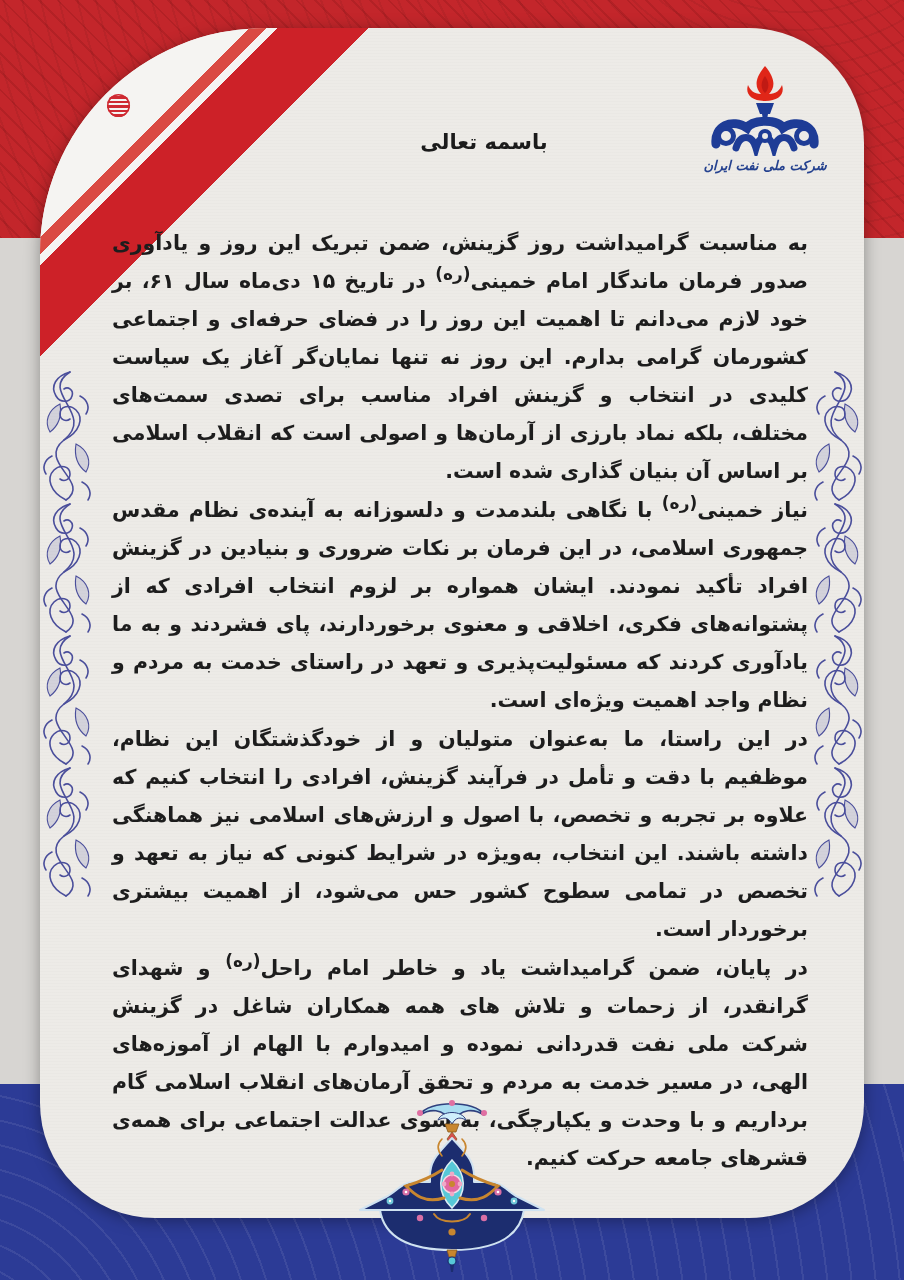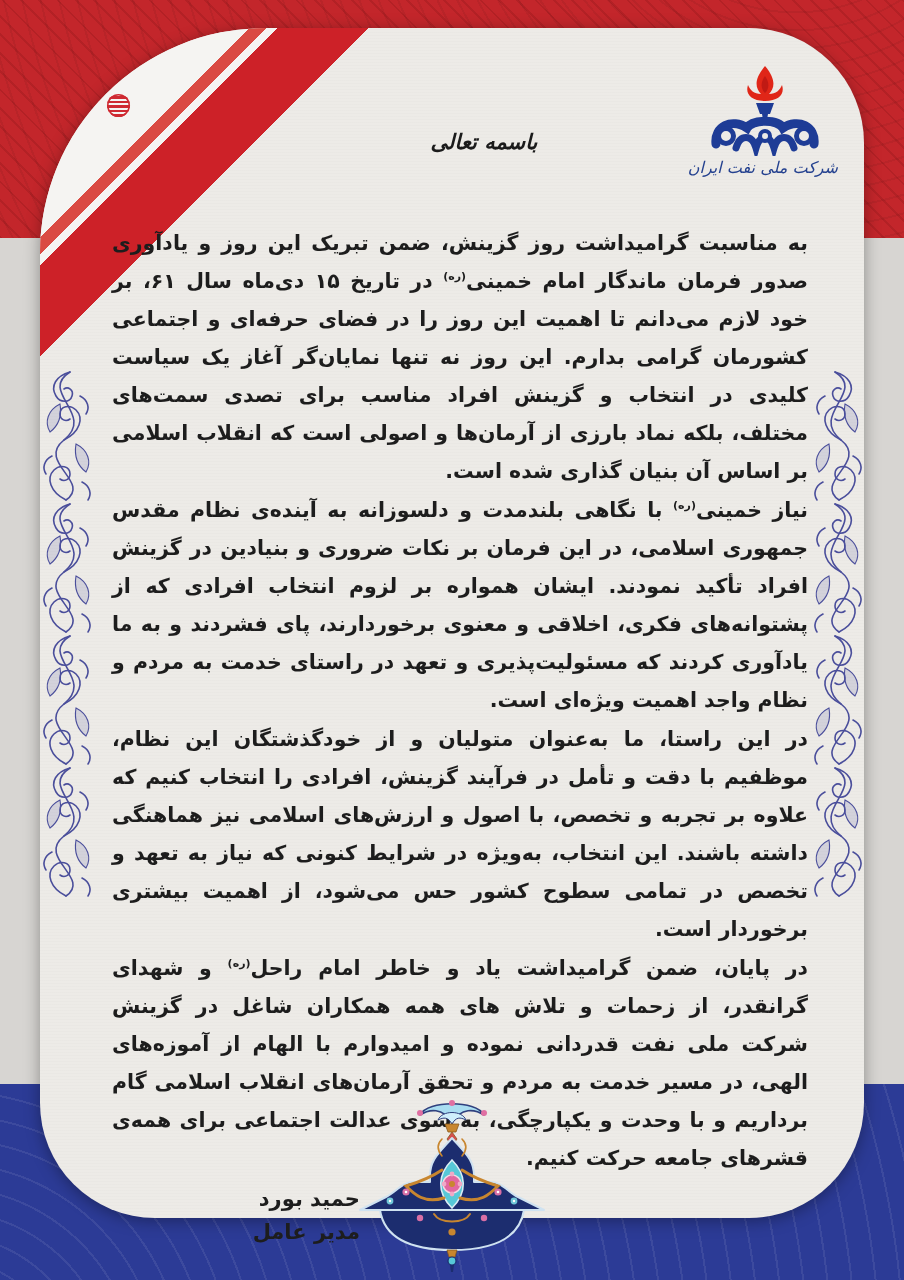--- a/index.html
+++ b/index.html
@@ -48,36 +48,36 @@
   }
   .allah-emblem{
     position:absolute;left:67px;top:66px;width:23px;height:23px;border-radius:50%;
     background:repeating-linear-gradient(0deg,#cf2a32 0 2.6px,#f5f4f2 2.6px 4.6px);
     box-shadow:inset 0 0 0 1.5px #cf2a32;
   }
   
   .logo{position:absolute;top:36px;right:26px;width:146px;text-align:center;}
   .logo svg{display:block;margin:0 auto;}
   .logo-text{
-    margin-top:2px;color:#24418f;font-size:16px;font-weight:normal;font-style:italic;
+    margin-top:2px;color:#24418f;font-size:13px;font-weight:bold;font-style:italic;
     direction:rtl;white-space:nowrap;
   }
   
   .basmala{
     position:absolute;top:102px;left:0;right:0;text-align:center;
     padding-left:64px;
-    font-size:21px;font-weight:bold;color:#1b1b1b;direction:rtl;font-style:italic;
+    font-size:21px;font-weight:bold;color:#1b1b1b;direction:rtl;
   }
   .letter{
     position:absolute;top:196px;right:56px;left:72px;
     direction:rtl;text-align:justify;
     font-size:20.5px;font-weight:bold;color:#1d1d1d;line-height:38px;
   }
   .letter p{margin:0 0 1px 0;}
-  .letter sup{font-size:11px;line-height:0;margin-top:15px;}
+  .letter sup{font-size:17px;line-height:0;margin-top:15px;}
   .signature{
     margin-top:6px;margin-right:448px;text-align:right;
     font-size:21px;font-weight:bold;line-height:33px;white-space:nowrap;color:#1d1d1d;
   }
   
   .flourish{position:absolute;top:342px;width:72px;height:528px;pointer-events:none;}
   .flourish.left{left:-10px;}
   .flourish.right{right:-11px;transform:scaleX(-1);}
   
   .medallion{position:absolute;left:350px;top:1098px;width:205px;height:176px;z-index:6;pointer-events:none;}
@@ -118,24 +118,20 @@
     </div>
 
     <div class="basmala">باسمه تعالی</div>
 
     <div class="letter">
       <p><span>به مناسبت گرامیداشت روز گزینش، ضمن تبریک این روز و یادآوری صدور فرمان ماندگار امام خمینی</span><sup>(ره)</sup><span> در تاریخ ۱۵ دی‌ماه سال ۶۱، بر خود لازم می‌دانم تا اهمیت این روز را در فضای حرفه‌ای و اجتماعی کشورمان گرامی بدارم. این روز نه تنها نمایان‌گر آغاز یک سیاست کلیدی در انتخاب و گزینش افراد مناسب برای تصدی سمت‌های مختلف، بلکه نماد بارزی از آرمان‌ها و اصولی است که انقلاب اسلامی بر اساس آن بنیان گذاری شده است.</span></p>
       <p><span>نیاز خمینی</span><sup>(ره)</sup><span> با نگاهی بلندمدت و دلسوزانه به آینده‌ی نظام مقدس جمهوری اسلامی، در این فرمان بر نکات ضروری و بنیادین در گزینش افراد تأکید نمودند. ایشان همواره بر لزوم انتخاب افرادی که از پشتوانه‌های فکری، اخلاقی و معنوی برخوردارند، پای فشردند و به ما یادآوری کردند که مسئولیت‌پذیری و تعهد در راستای خدمت به مردم و نظام واجد اهمیت ویژه‌ای است.</span></p>
       <p>در این راستا، ما به‌عنوان متولیان و از خودگذشتگان این نظام، موظفیم با دقت و تأمل در فرآیند گزینش، افرادی را انتخاب کنیم که علاوه بر تجربه و تخصص، با اصول و ارزش‌های اسلامی نیز هماهنگی داشته باشند. این انتخاب، به‌ویژه در شرایط کنونی که نیاز به تعهد و تخصص در تمامی سطوح کشور حس می‌شود، از اهمیت بیشتری برخوردار است.</p>
       <p><span>در پایان، ضمن گرامیداشت یاد و خاطر امام راحل</span><sup>(ره)</sup><span> و شهدای گرانقدر، از زحمات و تلاش های همه همکاران شاغل در گزینش شرکت ملی نفت قدردانی نموده و امیدوارم با الهام از آموزه‌های الهی، در مسیر خدمت به مردم و تحقق آرمان‌های انقلاب اسلامی گام برداریم و با وحدت و یکپارچگی، به سوی عدالت اجتماعی برای همه‌ی قشرهای جامعه حرکت کنیم.</span></p>
 
-      <div class="signature">
-        <div>حمید بورد</div>
-        <div>مدیر عامل</div>
-      </div>
     </div>
 
     <div class="flourish left">
       <svg width="72" height="528" viewBox="0 0 72 528">
         <defs>
           <g id="tileL" stroke="#4a4e9b" fill="none" stroke-width="1.6" stroke-linecap="round">
             <path d="M40 2 C8 22 66 44 34 70 C6 92 62 112 36 130"></path>
             <path d="M40 2 C26 6 20 16 26 26 C30 33 40 33 42 26 C44 20 38 16 34 19"></path>
             <path d="M34 70 C50 62 54 48 46 40 C40 34 30 36 30 44 C30 50 36 52 40 49"></path>
             <path d="M36 130 C20 122 16 108 24 100 C30 94 40 96 40 104 C40 110 34 112 30 109"></path>

